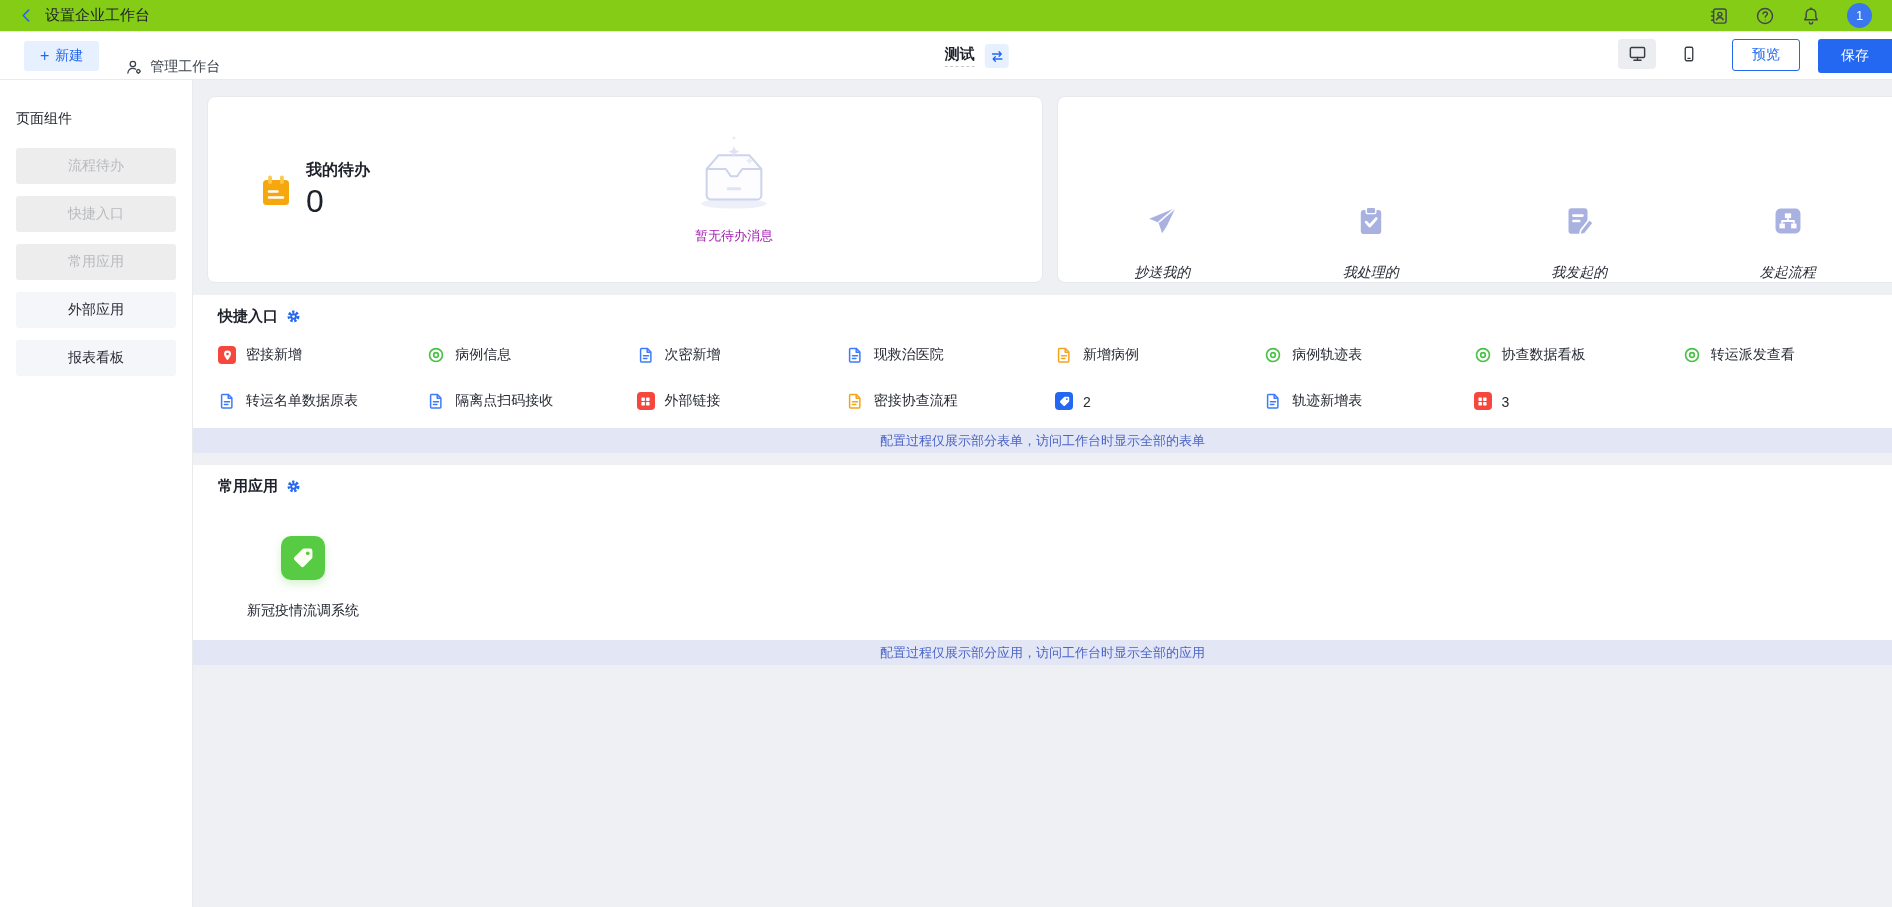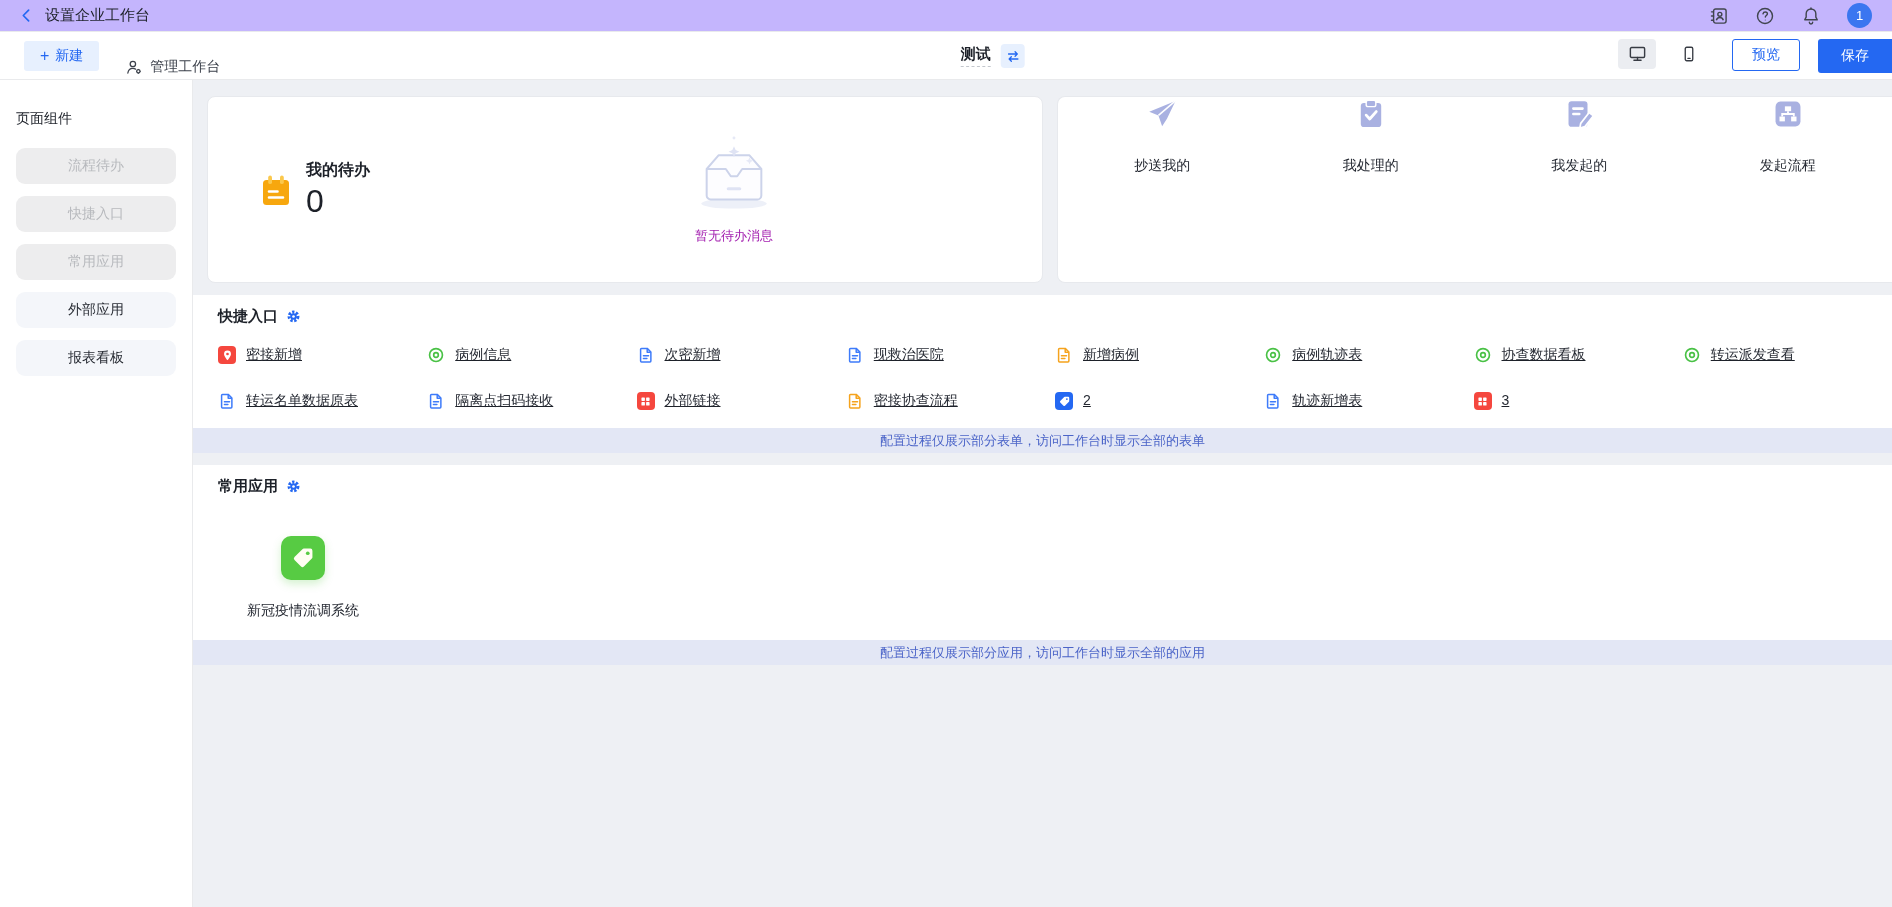--- a/index.html
+++ b/index.html
@@ -2,84 +2,84 @@
 <html><head>
 <meta charset="utf-8">
 <style>
   * { margin:0; padding:0; box-sizing:border-box; }
   html,body { width:1892px; height:907px; overflow:hidden; background:#fff;
     font-family:"Liberation Sans","DejaVu Sans",sans-serif; color:#1d2129; }
   svg { display:block; }
 
   
   .hdr { height:32px; display:flex; align-items:center; padding:0 20px 0 18px;
-    border-bottom:1px solid #e9eaec; background:#c4b5fd; }
+    border-bottom:1px solid #e9eaec; background:#84cc16; }
   .hdr-back { display:flex; align-items:center; cursor:pointer; }
   .hdr-title { font-size:15px; margin-left:10px; color:#1d2129; }
   .hdr-right { margin-left:auto; display:flex; align-items:center; gap:26px; }
   .hicon { color:#40454e; }
   .avatar { width:25px; height:25px; border-radius:50%; background:#3a76f0; color:#fff;
     font-size:13px; display:flex; align-items:center; justify-content:center; }
 
   
   .tbar { height:48px; display:flex; align-items:center; padding:0 0 0 24px;
     border-bottom:1px solid #e9eaec; background:#fff; position:relative; }
   .btn-new { display:flex; align-items:center; gap:6px; background:#e7f0fe; color:#2468f2;
     font-size:14px; padding:0 16px; height:30px; border:none; border-radius:3px; cursor:pointer; }
   .btn-new .plus { font-size:16px; line-height:1; }
   .manage { display:flex; align-items:center; gap:7px; margin-left:26px; font-size:14px; color:#3c414b; cursor:pointer;margin-top:22px; }
   .tbar-center { position:absolute; left:50%; top:0; height:48px; transform:translateX(-2%);
-    display:flex; align-items:center;margin-left:16px; }
+    display:flex; align-items:center; }
   .wb-name { font-size:15px; font-weight:bold; color:#1d2129; border-bottom:1px dashed #c3c7cd; padding-bottom:2px; }
   .swap-btn { width:24px; height:24px; margin-left:10px; background:#e7f0fe; border:none; border-radius:4px;
     display:flex; align-items:center; justify-content:center; cursor:pointer; color:#2468f2; }
   .tbar-right { margin-left:auto; display:flex; align-items:flex-start; }
   .dev-btn { width:38px; height:30px; display:flex; align-items:center; justify-content:center;
     border:none; background:transparent; border-radius:4px; color:#383c44; cursor:pointer; }
   .dev-btn.sel { background:#ebedf1; }
   .dev-btn + .dev-btn { margin-left:14px; }
   .btn-preview { margin-left:24px; width:68px; height:32px; background:#fff; border:1px solid #2468f2;
     color:#2468f2; font-size:14px; border-radius:3px; cursor:pointer; }
   .btn-save { margin-left:18px; width:74px; height:34px; background:#2468f2; border:none;
     color:#fff; font-size:14px; border-radius:3px 0 0 3px; cursor:pointer; }
 
   
   .bodyrow { display:flex; height:880px; }
   .sidebar { width:193px; background:#fff; border-right:1px solid #e9eaec; padding:30px 16px 0; flex:none; }
   .sb-title { font-size:14px; color:#1d2129; margin-bottom:20px; }
-  .sb-item { height:36px; border-radius:9px; display:flex; align-items:center; justify-content:center;
+  .sb-item { height:36px; border-radius:3px; display:flex; align-items:center; justify-content:center;
     font-size:14px; margin-bottom:12px;text-align:right; }
   .sb-item.off { background:#ededee; color:#b7b9bd; }
   .sb-item.on  { background:#f4f6fa; color:#272b33; cursor:pointer; }
 
   .main { flex:1; background:#eef0f4; position:relative; overflow:hidden; }
 
   
   .cards { display:flex; gap:14px; margin:16px 0 12px 14px; height:187px; }
   .card { background:#fff; border:1px solid #e7e9ed; border-radius:8px; }
   .card-todo { width:836px; flex:none; display:flex; padding-left:50px; position:relative; }
   .todo-info { display:flex; align-items:center; gap:12px; }
   .todo-text .t1 { font-size:16px; font-weight:bold; color:#1d2129; }
   .todo-text .t2 { font-size:32px; color:#1d2129; margin-top:2px; }
   .todo-empty { position:absolute; left:470px; top:50%; transform:translateY(-52%);
     display:flex; flex-direction:column; align-items:center; }
   .todo-empty .txt { margin-top:14px; font-size:13px; color:#a21caf; }
-  .card-actions { flex:1; display:flex; align-items:flex-start; border-radius:8px 0 0 8px; border-right:none; }
+  .card-actions { flex:1; display:flex; align-items:flex-end; border-radius:8px 0 0 8px; border-right:none;font-style:italic; }
   .act { flex:1; display:flex; flex-direction:column; align-items:center; gap:26px; cursor:pointer; }
   .act .lbl { font-size:14px; color:#262a33; }
 
   
   .section { background:#fff; padding-top:12px; }
   .sec-head { display:flex; align-items:center; padding-left:25px; }
   .sec-title { font-size:15px; font-weight:bold; color:#1d2129; }
   .gear-btn { border:none; background:transparent; margin-left:8px; padding:0; cursor:pointer; color:#2468f2; }
 
   .q-grid { display:grid; grid-template-columns:repeat(8,1fr); row-gap:28px;
     padding-left:25px; margin:20px 0 18px; }
-  .q-item { display:flex; align-items:flex-start; gap:10px; cursor:pointer;text-decoration:underline; }
+  .q-item { display:flex; align-items:flex-end; gap:10px; cursor:pointer; }
   .q-lbl { font-size:14px; color:#262a33; white-space:nowrap; }
   .sq { width:18px; height:18px; border-radius:4px; display:flex; align-items:center; justify-content:center; flex:none; }
   .sq.red { background:#f5473e; } .sq.blue { background:#2468f2; }
   .line-ic { flex:none; }
   .c-blue { color:#3e7bfa; } .c-orange { color:#f5a31d; } .c-green { color:#49c145; }
 
   .notice { height:25px; background:#e3e7f5; color:#4b64c8; font-size:13px;
     display:flex; align-items:center; justify-content:center; }
 
   .gap { height:12px; }

